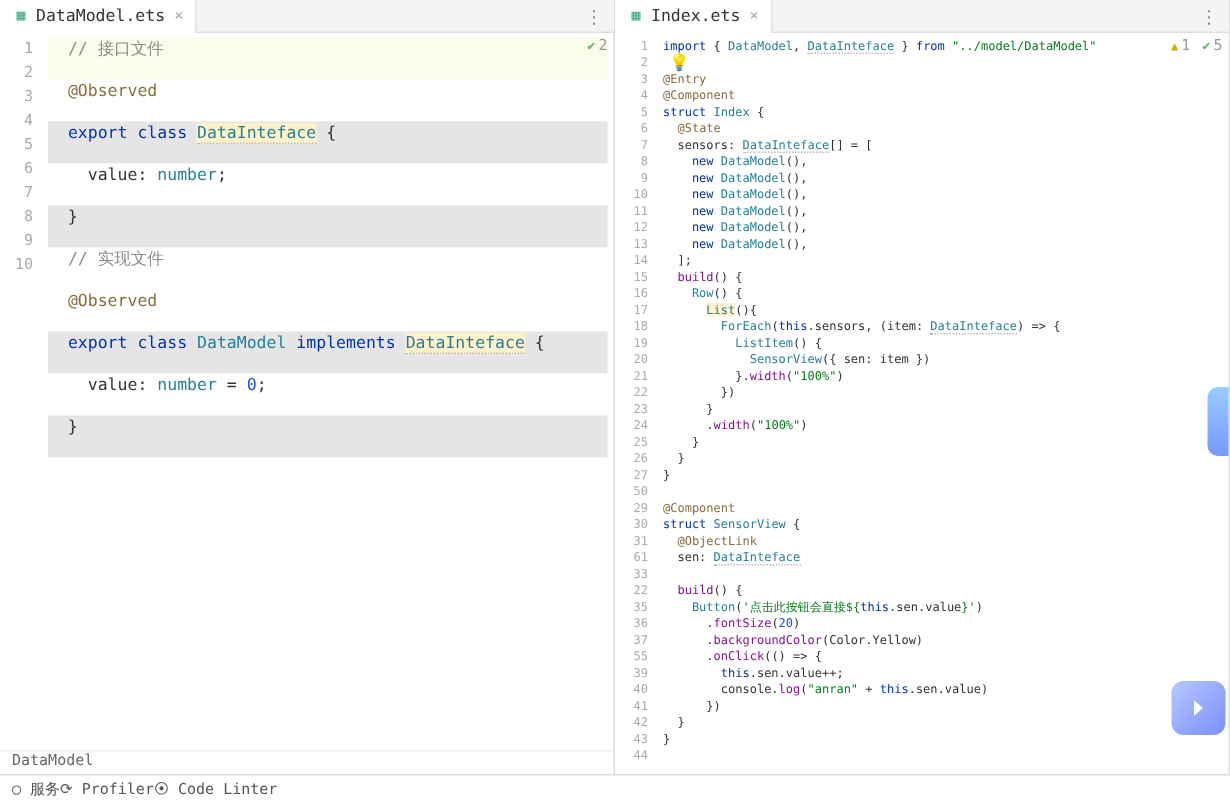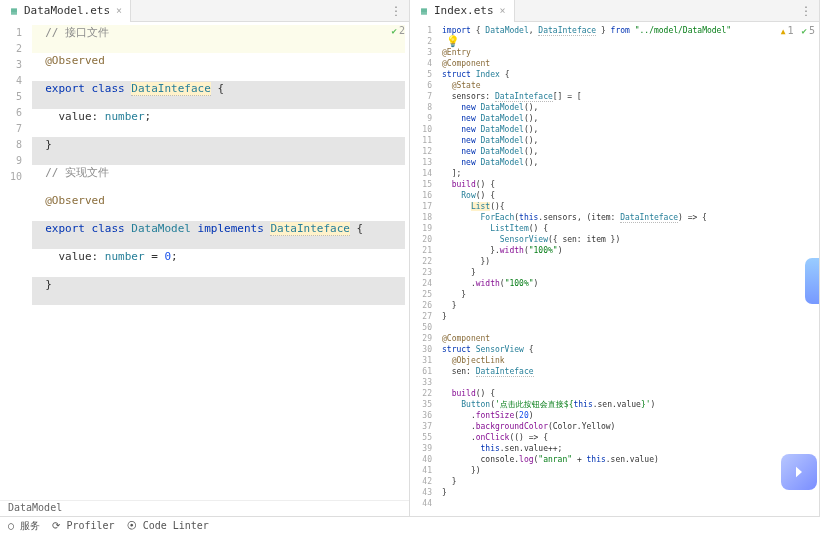--- a/index.html
+++ b/index.html
@@ -28,21 +28,21 @@
 .tok-str{color:#067d17}
 .tok-cmt{color:#8c8c8c}
 .tok-ref{color:#871094}
 .hl-yellow{background:#fff2ca}
 .hl-green{background:#e5e5e5}
 .underline-squiggle{border-bottom:1px dotted #bbb}
 .caret-line{background:#fcfceb}
 .anno{position:absolute;right:4px;top:3px;display:flex;gap:8px;font-size:10px;color:#999;align-items:center}
 .badge-warn::before{content:"▲";color:#e0a800;margin-right:2px;font-size:8px}
 .badge-ok::before{content:"✔";color:#5b5;margin-right:2px;font-size:9px}
-.statusbar{height:18px;border-top:1px solid #ddd;display:flex;align-items:center;font-size:10px;color:#555;padding:0 8px;gap:12px}
+.statusbar{height:18px;border-top:1px solid #ddd;display:flex;align-items:center;font-size:10px;color:#555;padding:0 8px;}
 .crumb{height:16px;border-top:1px solid #eee;font-size:10px;padding:1px 8px;color:#666}
 .bulb{color:#e6b100;font-size:11px;margin-left:4px}
 .side-handle{position:absolute;right:0;top:50%;width:14px;height:46px;background:linear-gradient(180deg,#9cf,#79f);border-radius:7px 0 0 7px;display:flex;align-items:center;justify-content:center}
 .corner-icon{position:absolute;right:2px;bottom:26px;width:36px;height:36px;border-radius:8px;background:linear-gradient(135deg,#b8c7ff,#7a8eff);display:flex;align-items:center;justify-content:center}
 .corner-icon svg{width:18px;height:18px;fill:#fff}
 </style>
 </head>
 <body>
 
 <div class="root">

